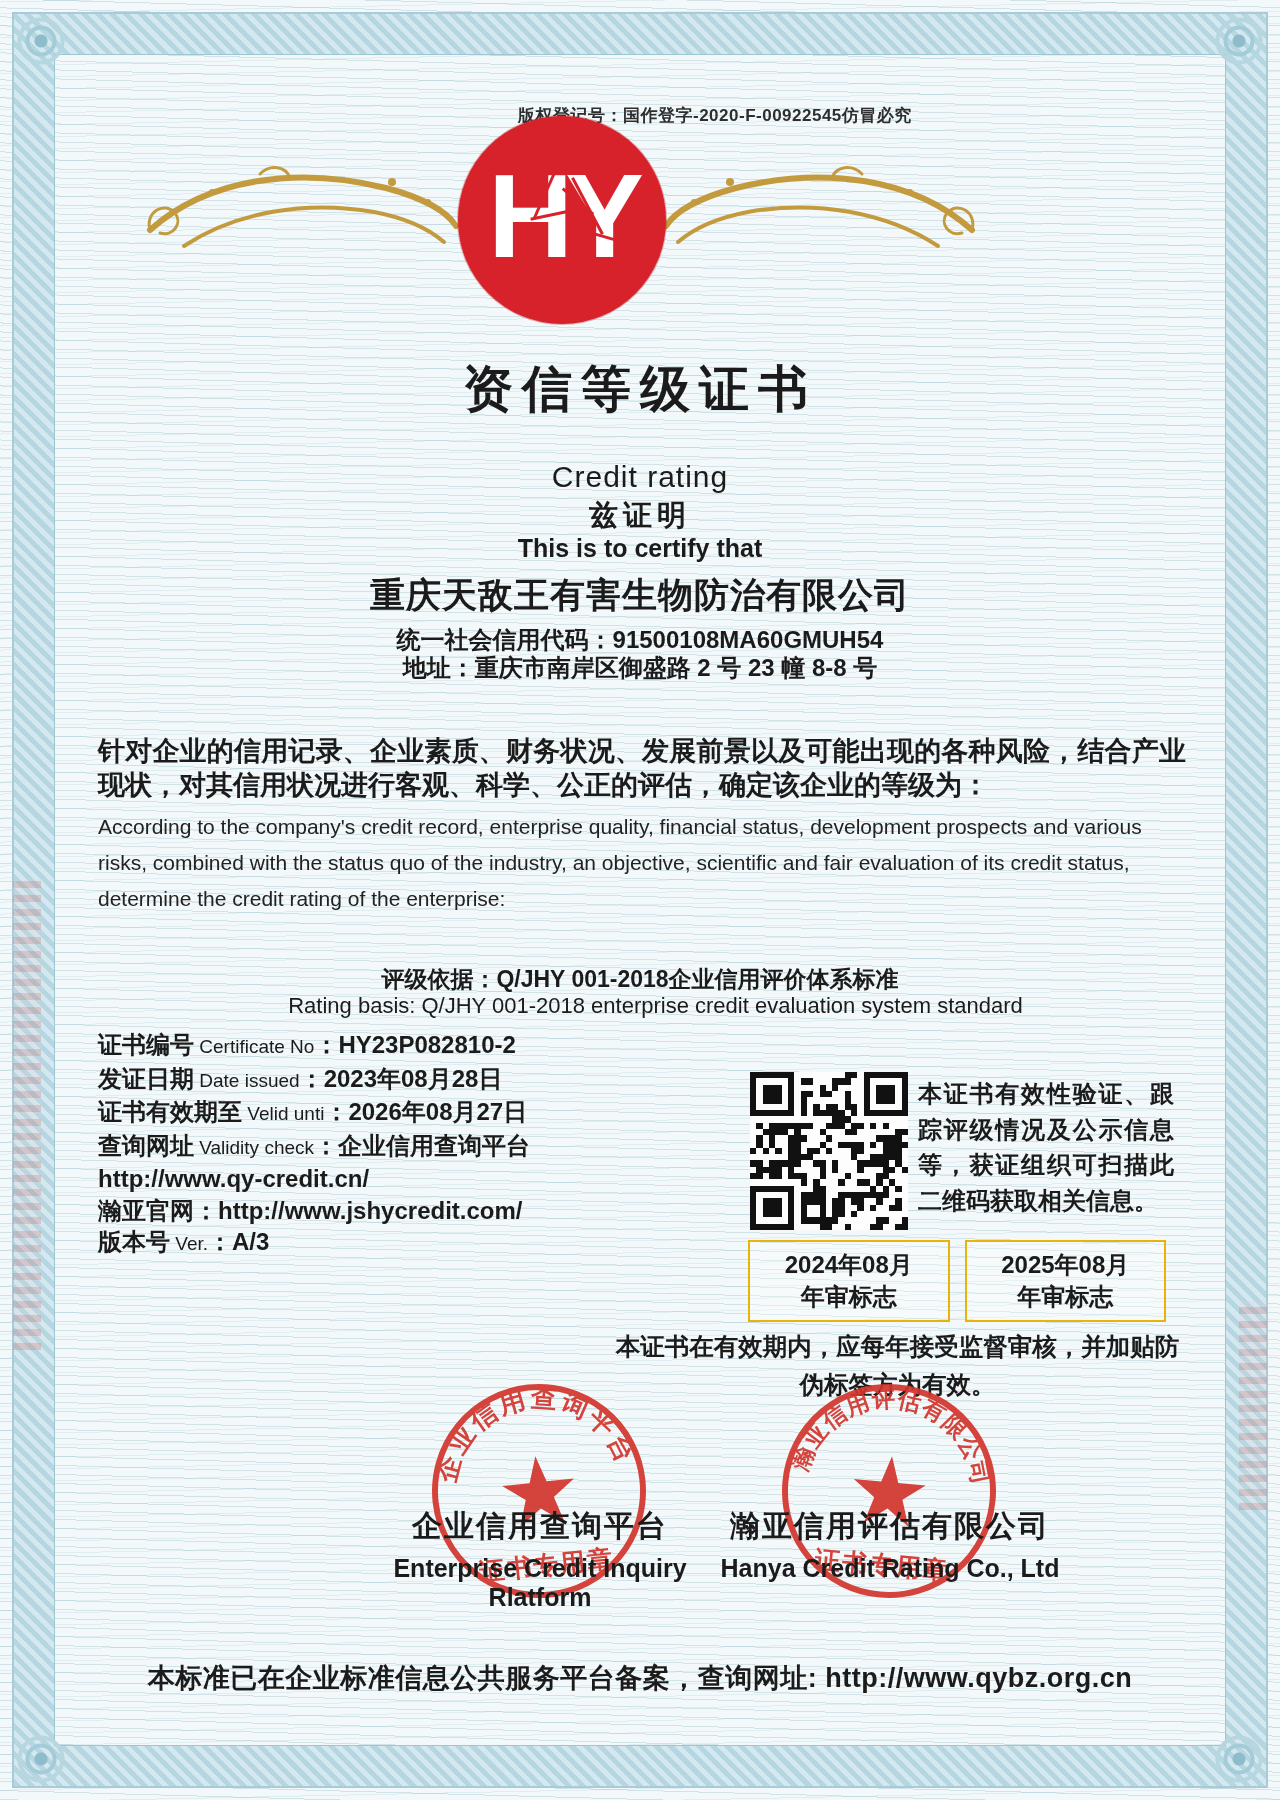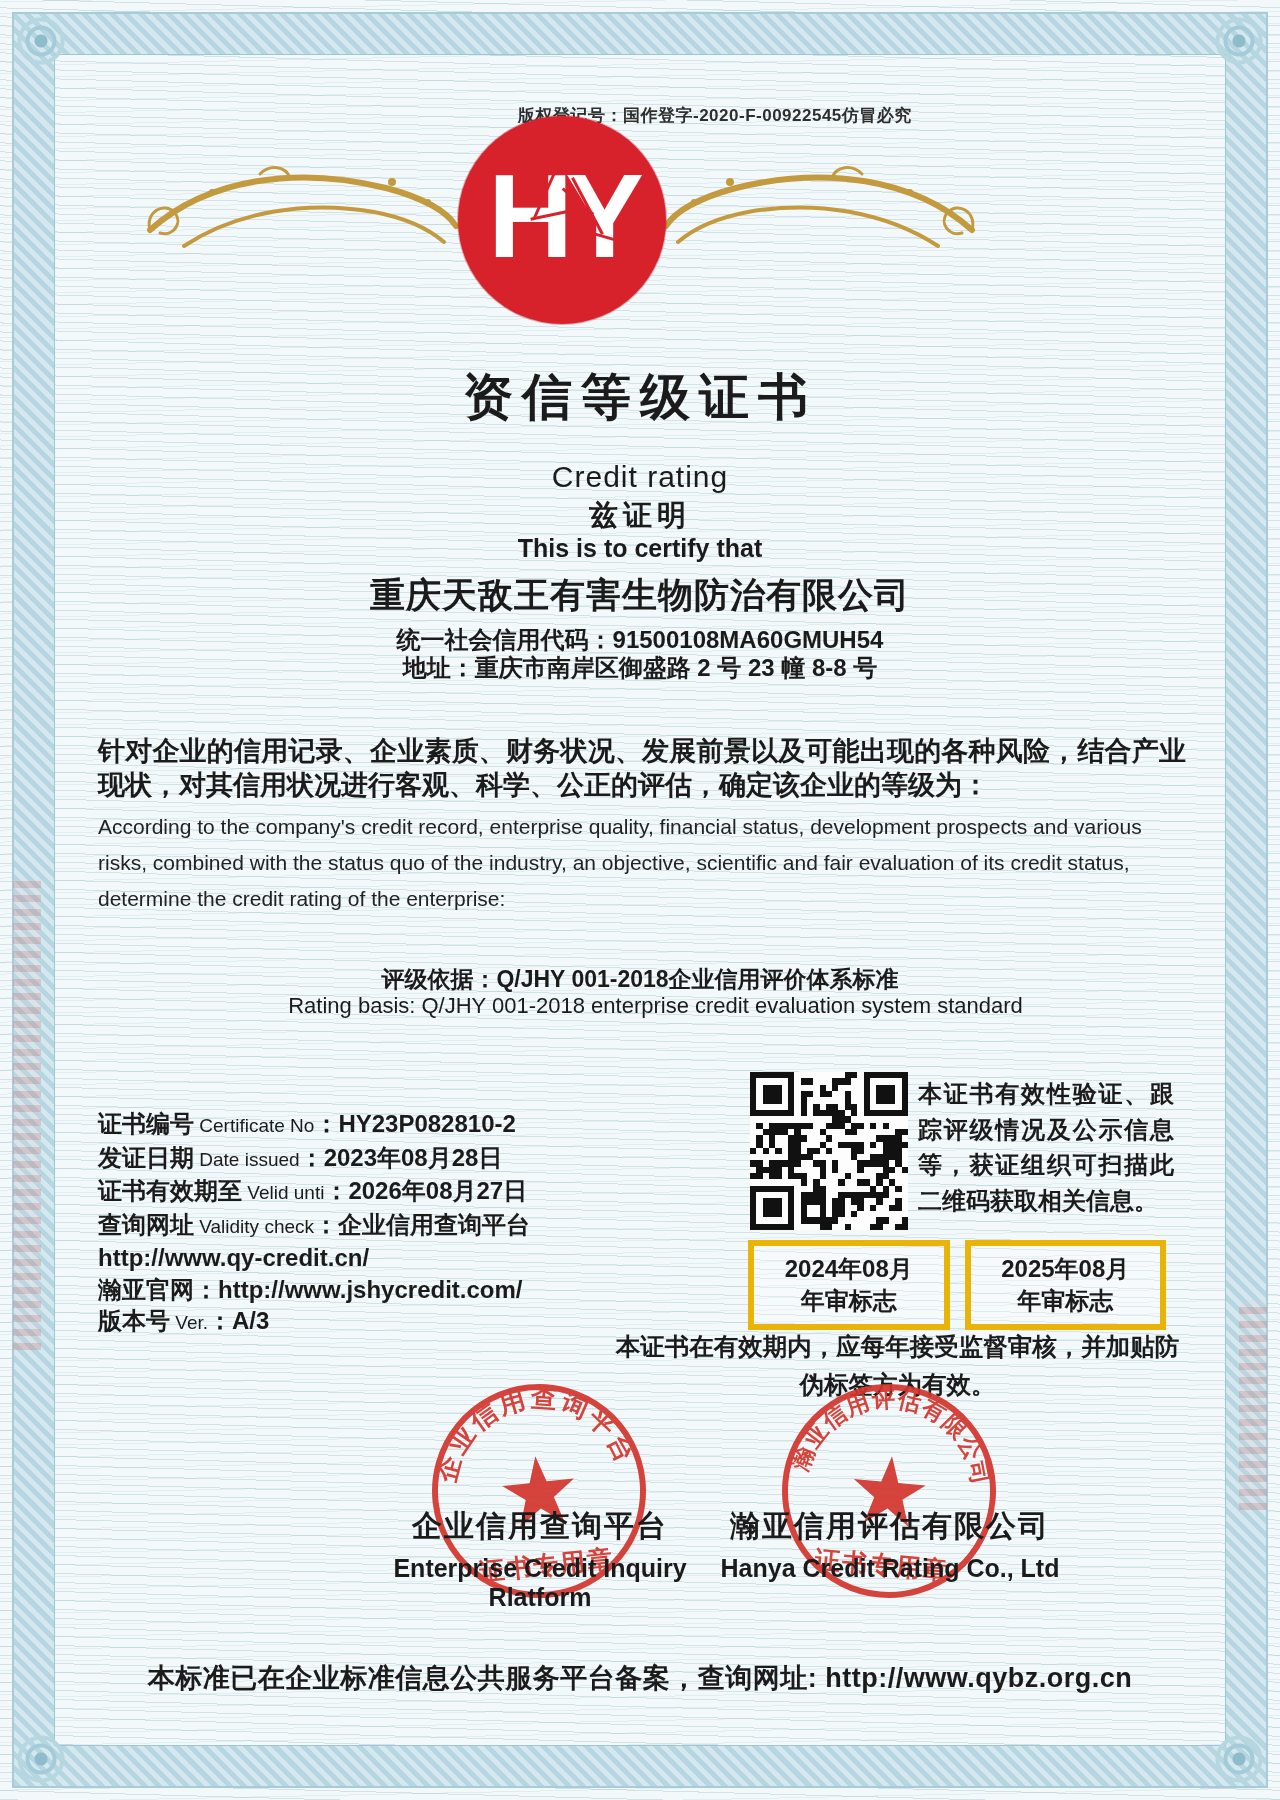--- a/index.html
+++ b/index.html
@@ -63,45 +63,45 @@
     font-size:118px;font-weight:800;color:#ffffff;letter-spacing:-8px;
     line-height:1;transform:translateY(-4px);
   }
   .crack{position:absolute;background:#d8222b;z-index:5;}
   .k1{left:86px;top:48px;width:3px;height:58px;transform:rotate(24deg);}
   .k2{left:72px;top:96px;width:56px;height:3px;transform:rotate(-12deg);}
   .k3{left:128px;top:58px;width:3px;height:64px;transform:rotate(-28deg);}
   .k4{left:118px;top:118px;width:48px;height:3px;transform:rotate(16deg);}
   .k5{left:100px;top:84px;width:40px;height:3px;transform:rotate(40deg);}
 
-  .title-cn{top:364px;font-size:50px;font-weight:800;letter-spacing:9px;}
+  .title-cn{top:356px;font-size:50px;font-weight:800;letter-spacing:9px;}
   .title-en{top:460px;font-size:30px;font-weight:400;letter-spacing:1px;}
   .certify-cn{top:496px;font-size:29px;font-weight:600;letter-spacing:5px;}
   .certify-en{top:534px;font-size:25px;font-weight:600;}
   .company{top:572px;font-size:35px;font-weight:800;letter-spacing:1px;}
   .credit-code{top:624px;font-size:24px;font-weight:600;}
   .address{top:652px;font-size:24px;font-weight:600;}
 
   .intro{left:98px;width:1088px;top:734px;}
   .intro-cn{font-size:27px;line-height:34px;font-weight:600;text-align:justify;text-justify:inter-ideograph;}
   .intro-en{font-size:21px;line-height:36px;margin-top:7px;color:#222;}
 
   .rating{top:886px;font-size:52px;font-weight:800;color:#d8262c;letter-spacing:1px;}
   .basis-cn{top:964px;font-size:23px;font-weight:600;}
   .basis-en{top:993px;font-size:22px;margin-left:31px;}
 
-  .details{left:98px;top:1108px;font-size:24px;font-weight:600;line-height:31.5px;white-space:nowrap;}
+  .details{left:98px;top:1029px;font-size:24px;font-weight:600;line-height:31.5px;white-space:nowrap;}
   .details .en{font-size:19px;font-weight:500;}
 
   .qr{left:750px;top:1072px;width:158px;height:158px;}
   .qr svg{width:158px;height:158px;display:block;background:#fdfdfd;}
   .qr-note{left:918px;top:1076px;width:256px;font-size:24px;line-height:35.5px;font-weight:600;text-align:justify;}
 
   .annual{left:748px;top:1240px;width:418px;display:flex;gap:15px;}
-  .abox{flex:1;border:6px solid #eab308;text-align:center;font-size:24px;font-weight:600;
+  .abox{flex:1;border:2px solid #eab308;text-align:center;font-size:24px;font-weight:600;
         line-height:32px;padding:7px 0;background:rgba(255,255,255,.25);}
   .vnote{left:615px;top:1328px;width:565px;text-align:center;font-size:24.5px;font-weight:600;line-height:38px;}
 
   .seal{position:absolute;z-index:4;width:230px;height:230px;opacity:.92;}
   .seal-l{left:424px;top:1376px;transform:rotate(-6deg);}
   .seal-r{left:774px;top:1376px;transform:rotate(5deg);}
   .sring{fill:none;stroke:#d3352c;stroke-width:6px;}
   .sfill{fill:#d3352c;}
   .arc-text{fill:#d3352c;font-size:26px;font-weight:700;letter-spacing:3px;}
   .seal-bottom{fill:#d3352c;font-size:25px;font-weight:700;letter-spacing:2px;}

